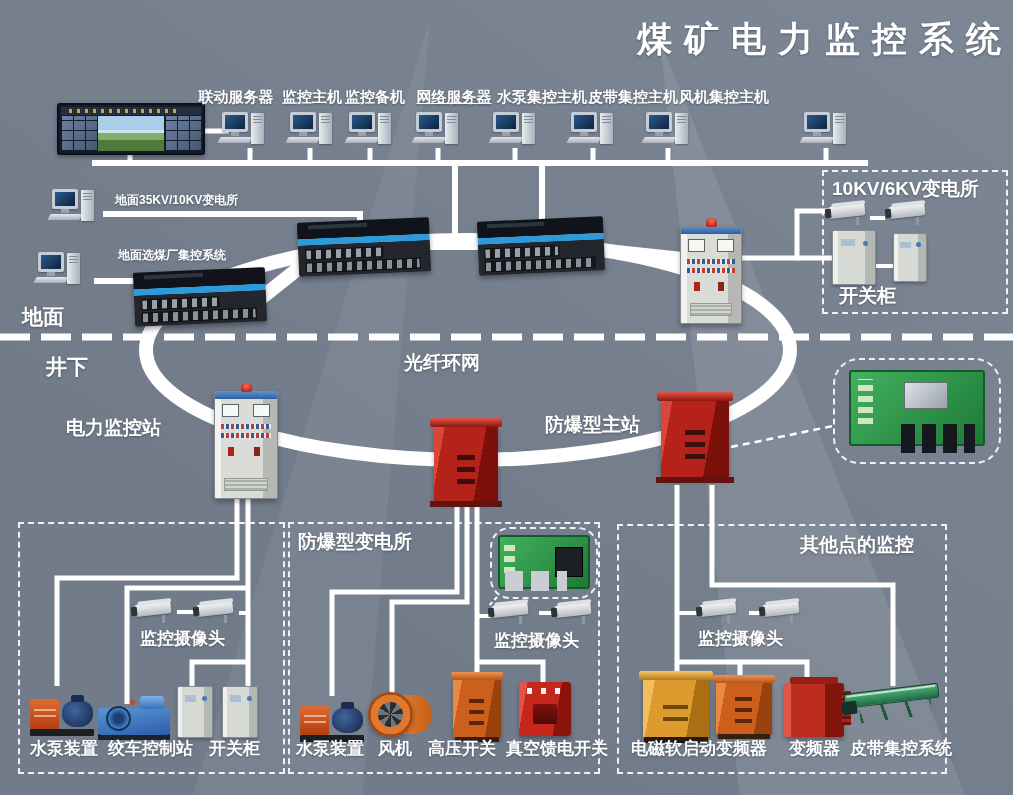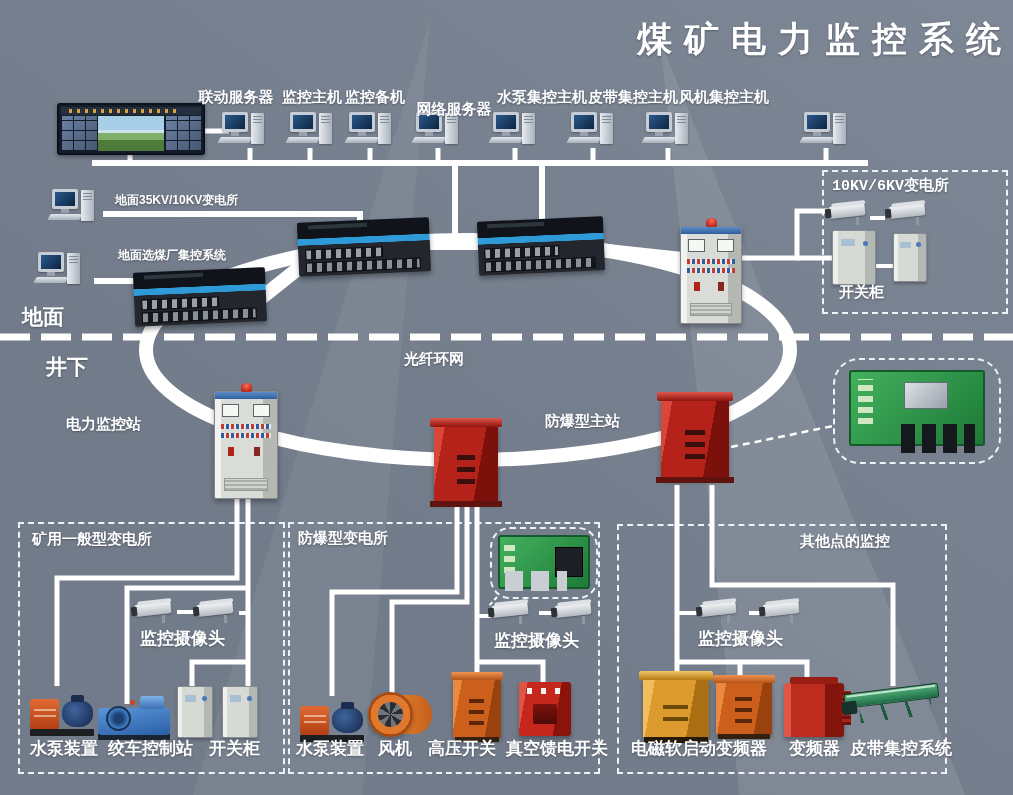--- a/index.html
+++ b/index.html
@@ -13,21 +13,21 @@
     background:
       conic-gradient(from 158deg at 660px 40px, rgba(255,255,255,.09) 0 16deg, rgba(255,255,255,0) 16deg),
       conic-gradient(from 185deg at 430px 20px, rgba(255,255,255,.06) 0 12deg, rgba(255,255,255,0) 12deg),
       linear-gradient(215deg, rgba(255,255,255,.05), rgba(0,0,0,.04) 70%);
   }
   .lbl{position:absolute;font-weight:bold;white-space:nowrap;color:#fff;
        text-shadow:0 1px 2px rgba(40,45,55,.45);}
   .title{font-size:35px;letter-spacing:12px;top:16px;left:0;width:100%;text-align:center;}
   .toplbl{font-size:15px;transform:translateX(-50%);}
   .midlbl{font-size:12px;}
-  .seclbl{font-size:15px;font-family:Liberation Mono, monospace;}
+  .seclbl{font-size:19px;}
   .devlbl{font-size:17px;}
   .dashbox{position:absolute;border:2px dashed #eef1f5;}
   svg.wires{position:absolute;left:0;top:0;z-index:1;}
   .dev{position:absolute;z-index:2;}
   .lbl{z-index:3;text-align:right;}
 
   
   .wall{width:148px;height:52px;background:#141d29;border:2px solid #0a111a;border-radius:3px;
         box-shadow:0 2px 4px rgba(0,0,0,.35);display:flex;flex-direction:column;padding:2px;box-sizing:border-box;}
   .wall .bar{height:8px;background:#232e3e;margin-bottom:1px;
@@ -253,21 +253,21 @@
     <div class="scr">
       <div class="grid"></div>
       <div class="land"></div>
       <div class="grid"></div>
     </div>
   </div>
 
   <div class="lbl toplbl" style="left:236px;top:88px;">联动服务器</div>
   <div class="lbl toplbl" style="left:312px;top:88px;">监控主机</div>
   <div class="lbl toplbl" style="left:375px;top:88px;">监控备机</div>
-  <div class="lbl toplbl" style="left:454px;top:100px;">网络服务器</div>
+  <div class="lbl toplbl" style="left:454px;top:88px;text-decoration:underline;">网络服务器</div>
   <div class="lbl toplbl" style="left:542px;top:88px;">水泵集控主机</div>
   <div class="lbl toplbl" style="left:633px;top:88px;">皮带集控主机</div>
   <div class="lbl toplbl" style="left:724px;top:88px;">风机集控主机</div>
 
   <div class="dev pc" style="left:222px;top:112px;">
       <div class="m"></div>
       <div class="k"></div>
       <div class="t"></div>
     </div>
   <div class="dev pc" style="left:290px;top:112px;">
@@ -382,21 +382,20 @@
   <div class="lbl seclbl" style="left:839px;top:283px;">开关柜</div>
 
   <div class="dashbox" style="left:833px;top:358px;width:164px;height:102px;border-radius:26px;"></div>
   <div class="dev pcb" style="left:849px;top:370px;width:132px;height:72px;">
     <div class="chip"></div>
       <div class="pads"></div>
       <div class="ports"></div>
   </div>
 
   <div class="dashbox" style="left:18px;top:522px;width:263px;height:248px;"></div>
-  <div class="lbl seclbl" style="left:32px;top:530px;">矿用一般型变电所</div>
   <div class="dev cam" style="left:132px;top:598px;">
       <div class="b"></div>
       <div class="s"></div>
     </div>
   <div class="dev cam" style="left:194px;top:598px;">
       <div class="b"></div>
       <div class="s"></div>
     </div>
   <div class="lbl devlbl" style="left:140px;top:627px;">监控摄像头</div>
   <div class="dev pump" style="left:30px;top:682px;width:64px;height:54px;">

